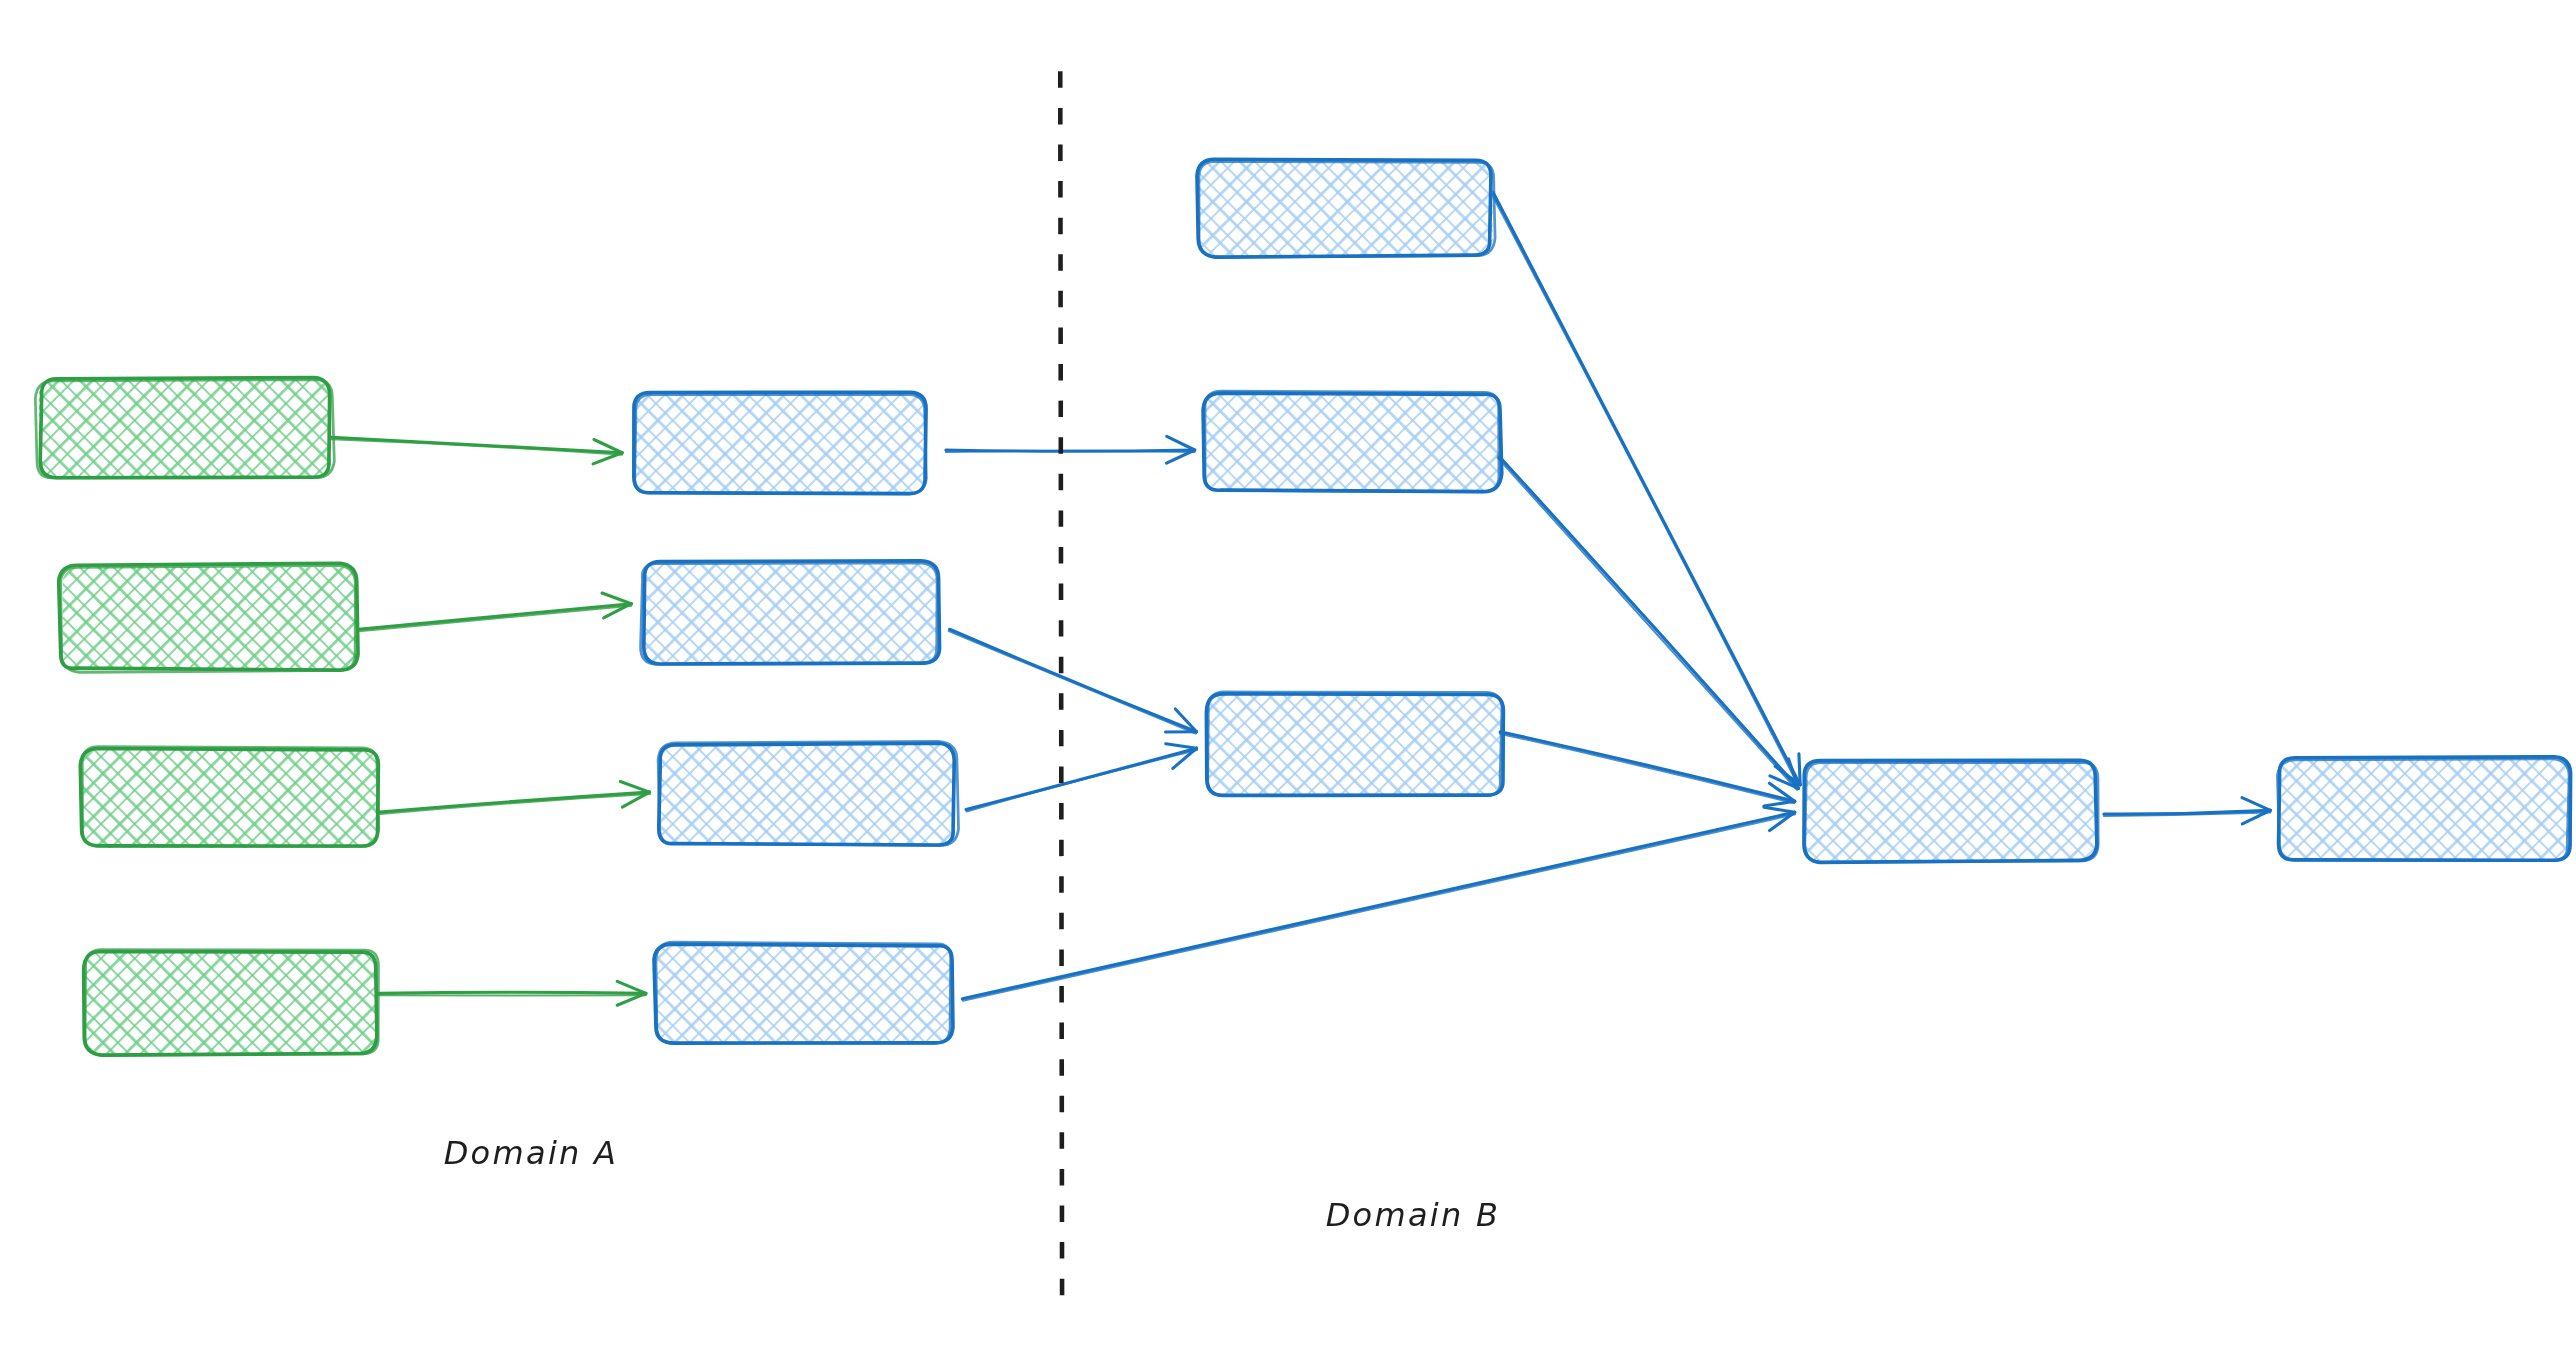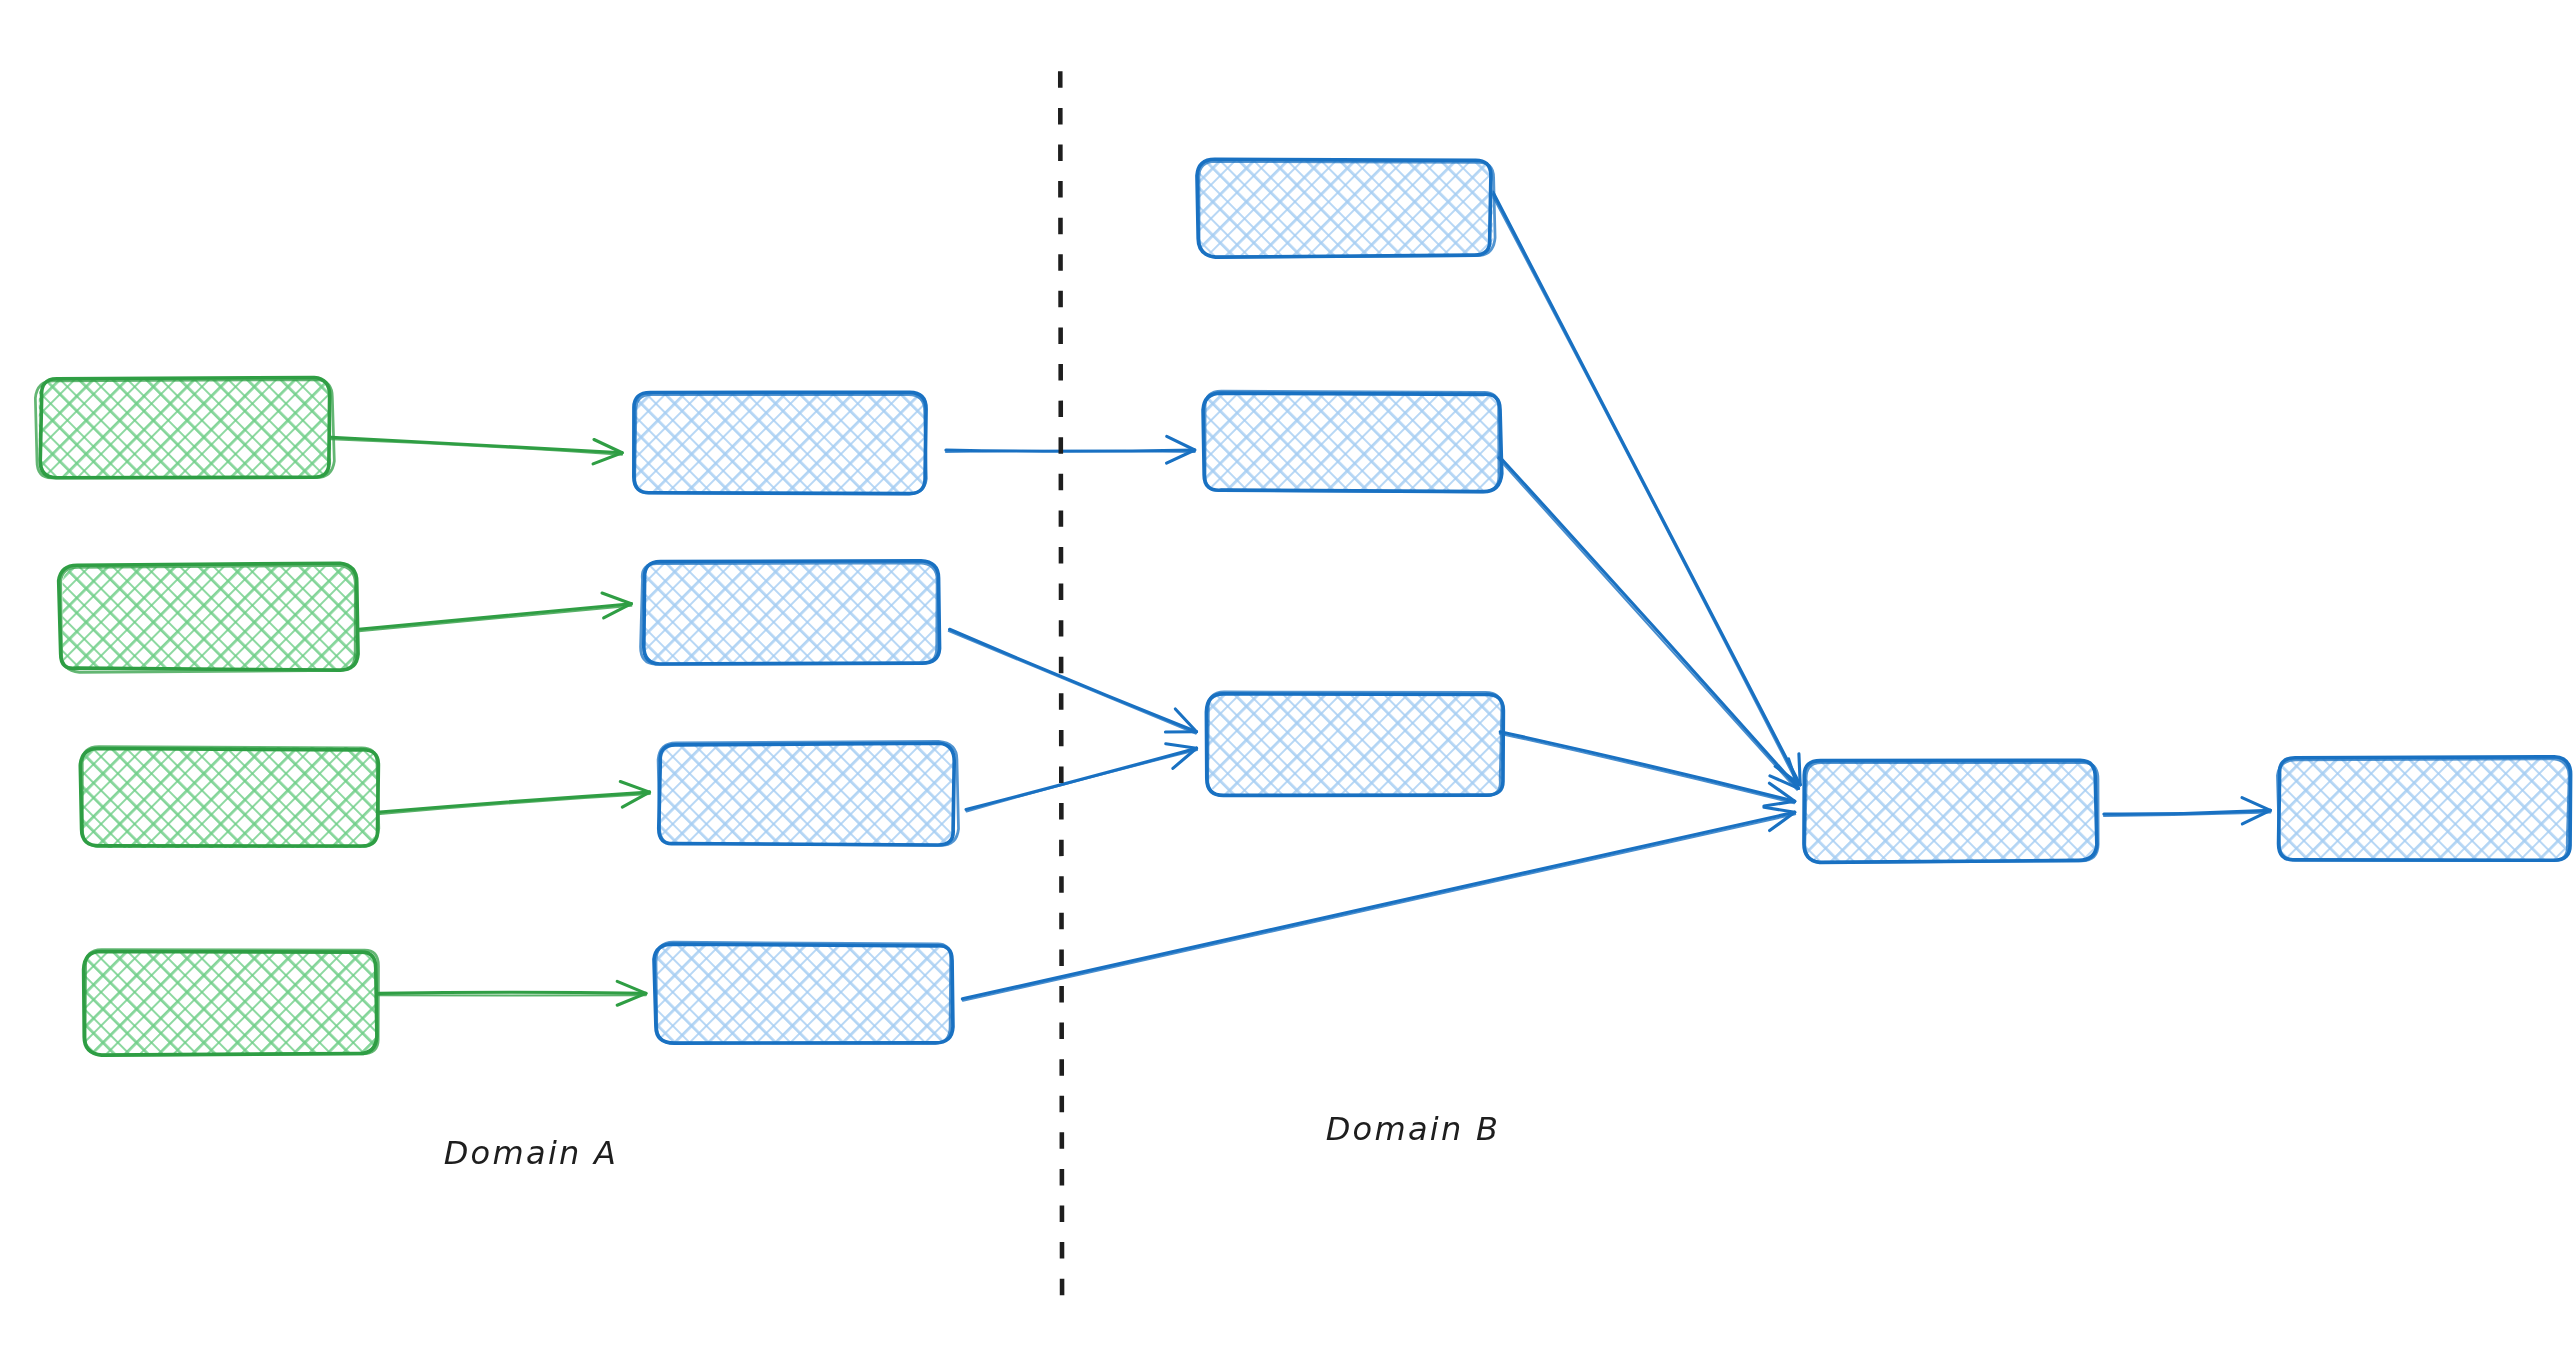--- a/index.html
+++ b/index.html
@@ -279,16 +279,16 @@
           <path d="M 2508.995910493827 828.4144483024692 L 2792.42550154321 827.3803626543211 Q 2810.2346064814815 828.4144483024692 2810.2346064814815 846.4144483024692 L 2809.654938271605 922.9827546296297 Q 2810.2346064814815 940.5258294753087 2792.2346064814815 940.5258294753087 L 2507.3077160493826 940.0802469135803 Q 2490.995910493827 940.5258294753087 2490.995910493827 922.5258294753087 L 2492.083449074074 846.5617283950618 Q 2490.995910493827 828.4144483024692 2508.995910493827 828.4144483024692 Z" fill="none" stroke="#1971c2" stroke-width="4" stroke-linecap="round" stroke-linejoin="round" opacity="1"></path>
           <path d="M 2509.942997685185 830.7724151234568 L 2791.2155092592593 829.712037037037 Q 2808.6840084876544 830.7724151234568 2808.6840084876544 848.7724151234568 L 2806.5583719135802 921.8190586419753 Q 2808.6840084876544 940.9138888888889 2790.6840084876544 940.9138888888889 L 2511.3778163580246 940.1133101851852 Q 2491.942997685185 940.9138888888889 2491.942997685185 922.9138888888889 L 2489.7114197530864 847.8170138888888 Q 2491.942997685185 830.7724151234568 2509.942997685185 830.7724151234568 Z" fill="none" stroke="#1971c2" stroke-width="3" stroke-linecap="round" stroke-linejoin="round" opacity="0.75"></path>
         </g>
       </g>
     <g id="divider-layer">
         <line x1="1159" y1="78" x2="1161" y2="1418" stroke="#1e1e1e" stroke-width="5" stroke-dasharray="18 22" stroke-linecap="butt"></line>
       </g>
   </svg>
 
   <div class="domain-label" id="label-domain-a" style="left: 531px; top: 1134px;">Domain A</div>
-  <div class="domain-label" id="label-domain-b" style="left: 1413px; top: 1110px;">Domain B</div>
+  <div class="domain-label" id="label-domain-b" style="left: 1413px; top: 1196px;">Domain B</div>
 
 </div>
 
 
 </body></html>

